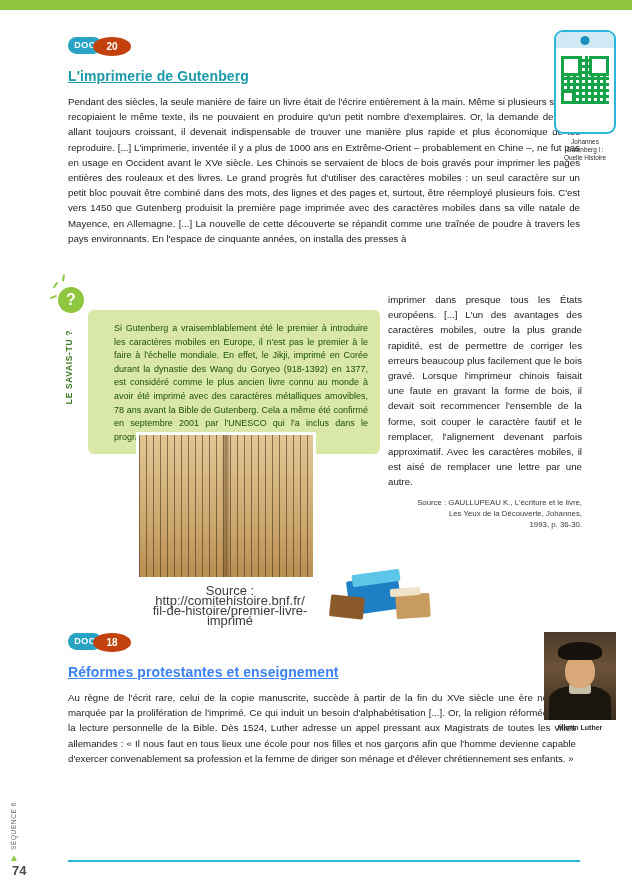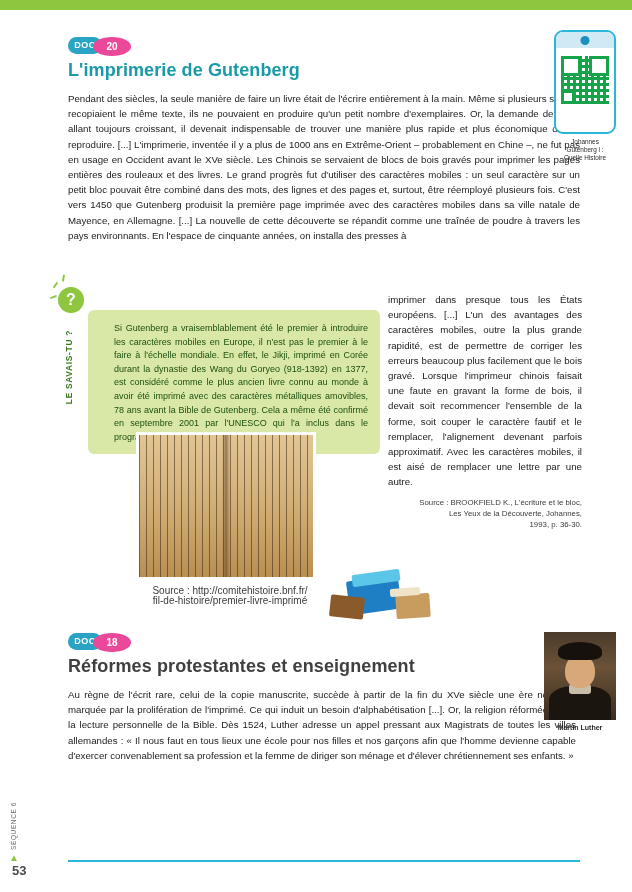--- a/index.html
+++ b/index.html
@@ -73,38 +73,39 @@
     font-size: 9px;
     font-weight: bold;
     letter-spacing: 0.5px;
     text-align: center;
     line-height: 17px;
   }
   .doc-num {
     position: absolute;
     left: 25px; top: 3px;
     width: 38px; height: 19px;
-    background: #ec4899;
+    background: #c2410c;
     border-radius: 50%;
     color: #ffffff;
     font-size: 10px;
     font-weight: bold;
     text-align: center;
     line-height: 19px;
   }
   .badge-wrap { position: relative; width: 50px; height: 22px; }
 
   .doc-title {
-    font-size: 18px;
+    font-size: 14px;
     font-weight: bold;
     color: #1a9aa8;
-    margin: 4px 0 10px 0;
+    margin: 12px 0 10px 0;
     letter-spacing: 0.1px;
-  }
-  .doc-title.teal2 { color: #404040; }
+    text-decoration: underline;
+  }
+  .doc-title.teal2 { color: #3b82f6; }
 
   .body-text {
     font-size: 9.7px;
     line-height: 15.2px;
     text-align: justify;
     color: #1c1c1c;
   }
 
   .source {
     font-size: 7.8px;
@@ -241,21 +242,21 @@
     position: absolute;
     left: 50%; top: 0; bottom: 0;
     width: 8px;
     margin-left: -4px;
     background: linear-gradient(to right, rgba(90,60,30,.0), rgba(90,60,30,.55), rgba(90,60,30,.0));
   }
   .book-src {
     position: absolute;
     left: 140px; top: 586px;
     width: 180px;
-    font-size: 10px;
+    font-size: 13px;
     line-height: 10px;
     color: #3b3b3b;
     text-align: center;
   }
 
   
   .books-illu {
     position: absolute;
     left: 330px; top: 560px;
     width: 120px; height: 60px;
@@ -335,21 +336,21 @@
   }
 </style>
 </head>
 <body>
 
 <div class="topbar"></div>
 <div class="left-strip"></div>
 
 <div class="seq-arrow">▲</div>
 <div class="seq-label">SÉQUENCE 6</div>
-<div class="page-number">53</div>
+<div class="page-number">74</div>
 
 <div class="doc-block" style="left:68px; top:34px; width:512px;">
   <div class="badge-wrap">
     <span class="doc-badge">DOC</span>
     <span class="doc-num">20</span>
   </div>
   <div class="doc-title">L'imprimerie de Gutenberg</div>
   <div class="body-text" style="width:512px;">Pendant des siècles, la seule manière de faire un livre était de l'écrire entièrement à la main. Même si plusieurs scribes recopiaient le même texte, ils ne pouvaient en produire qu'un petit nombre d'exemplaires. Or, la demande de livres allant toujours croissant, il devenait indispensable de trouver une manière plus rapide et plus économique de les reproduire. [...] L'imprimerie, inventée il y a plus de 1000 ans en Extrême-Orient – probablement en Chine –, ne fut pas en usage en Occident avant le XVe siècle. Les Chinois se servaient de blocs de bois gravés pour imprimer les pages entières des rouleaux et des livres. Le grand progrès fut d'utiliser des caractères mobiles : un seul caractère sur un petit bloc pouvait être combiné dans des mots, des lignes et des pages et, surtout, être réemployé plusieurs fois. C'est vers 1450 que Gutenberg produisit la première page imprimée avec des caractères mobiles dans sa ville natale de Mayence, en Allemagne. [...] La nouvelle de cette découverte se répandit comme une traînée de poudre à travers les pays environnants. En l'espace de cinquante années, on installa des presses à</div>
 </div>
 
@@ -375,21 +376,21 @@
 <div class="bulb-ray" style="left:60px; top:277px; transform:rotate(-80deg);"></div>
 <div class="savais-label">LE SAVAIS-TU ?</div>
 
 <div class="savais-box">
   <div class="savais-text">Si Gutenberg a vraisemblablement été le premier à introduire les caractères mobiles en Europe, il n'est pas le premier à le faire à l'échelle mondiale. En effet, le Jikji, imprimé en Corée durant la dynastie des Wang du Goryeo (918-1392) en 1377, est considéré comme le plus ancien livre connu au monde à avoir été imprimé avec des caractères métalliques amovibles, 78 ans avant la Bible de Gutenberg. Cela a même été confirmé en septembre 2001 par l'UNESCO qui l'a inclus dans le programme Mémoire du monde.</div>
 </div>
 
 <div class="right-col">
   <div class="body-text">imprimer dans presque tous les États européens. [...] L'un des avantages des caractères mobiles, outre la plus grande rapidité, est de permettre de corriger les erreurs beaucoup plus facilement que le bois gravé. Lorsque l'imprimeur chinois faisait une faute en gravant la forme de bois, il devait soit recommencer l'ensemble de la forme, soit couper le caractère fautif et le remplacer, l'alignement devenant parfois approximatif. Avec les caractères mobiles, il est aisé de remplacer une lettre par une autre.</div>
   <div class="source">
-    <div>Source : BROOKFIELD K., L'écriture et le bloc,</div>
+    <div>Source : GAULLUPEAU K., L'écriture et le livre,</div>
     <div>Les Yeux de la Découverte, Johannes,</div>
     <div>1993, p. 36-30.</div>
   </div>
 </div>
 
 <div class="book-img">
   <div class="book-page"></div>
   <div class="book-spine"></div>
 </div>
 <div class="book-src">

